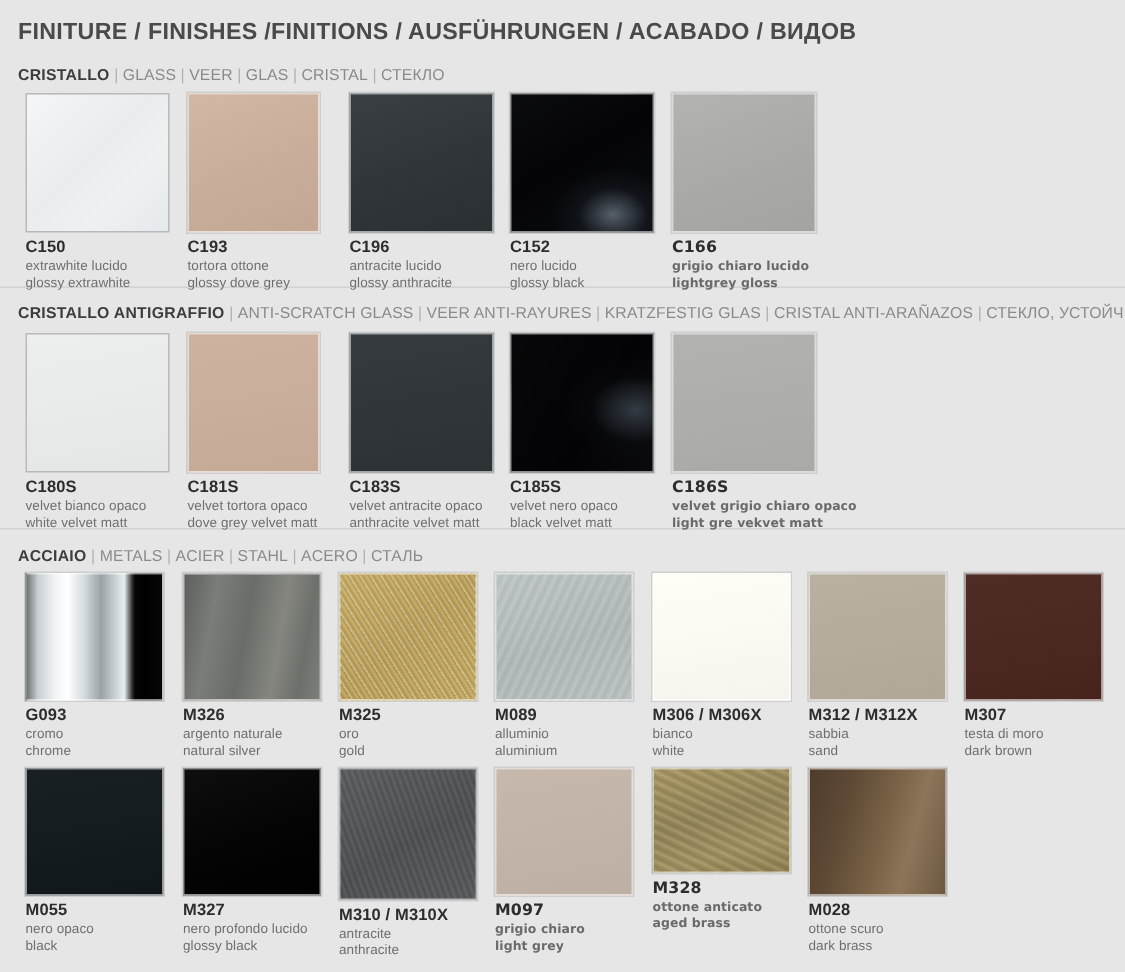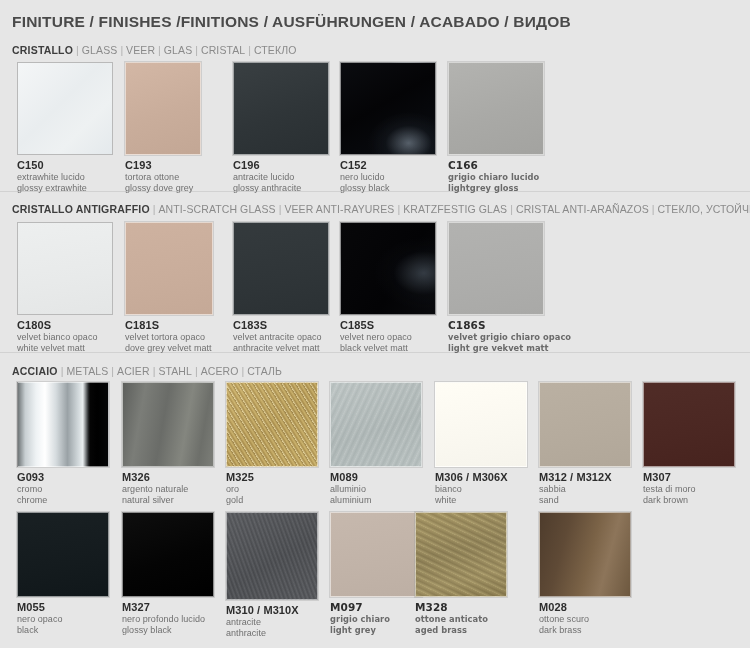--- a/index.html
+++ b/index.html
@@ -68,21 +68,21 @@
       <div class="section-head" style="top: 44px;"><span class="sh-main">CRISTALLO</span><span class="sh-sep">|</span><span class="sh-alt">GLASS</span><span class="sh-sep">|</span><span class="sh-alt">VEER</span><span class="sh-sep">|</span><span class="sh-alt">GLAS</span><span class="sh-sep">|</span><span class="sh-alt">CRISTAL</span><span class="sh-sep">|</span><span class="sh-alt">СТЕКЛО</span></div>
       <div class="divider" style="top: 191px;"></div>
       <div class="swatch" style="left: 17px; top: 62px; width: 96px; height: 93px;">
         <div class="chip outline" style="background: linear-gradient(135deg, rgb(244, 246, 247) 0%, rgb(233, 237, 239) 45%, rgb(238, 241, 242) 70%, rgb(228, 233, 236) 100%);"></div>
         <div class="cap">
           <span class="code">C150</span>
           <span class="d1">extrawhite lucido</span>
           <span class="d2">glossy extrawhite</span>
         </div>
       </div>
-      <div class="swatch" style="left: 125px; top: 62px; width: 76px; height: 93px;">
+      <div class="swatch" style="left: 125px; top: 62px; width: 88px; height: 93px;">
         <div class="chip" style="background: linear-gradient(160deg, rgb(211, 183, 165) 0%, rgb(201, 173, 155) 55%, rgb(195, 167, 149) 100%);"></div>
         <div class="cap">
           <span class="code">C193</span>
           <span class="d1">tortora ottone</span>
           <span class="d2">glossy dove grey</span>
         </div>
       </div>
       <div class="swatch" style="left: 233px; top: 62px; width: 96px; height: 93px;">
         <div class="chip" style="background: linear-gradient(160deg, rgb(57, 63, 66) 0%, rgb(47, 53, 56) 55%, rgb(41, 47, 50) 100%);"></div>
         <div class="cap">
@@ -231,21 +231,21 @@
         </div>
       </div>
       <div class="swatch" style="left: 330px; top: 512px; width: 92px; height: 85px;">
         <div class="chip" style="background: linear-gradient(170deg, rgb(198, 184, 173) 0%, rgb(193, 179, 168) 60%, rgb(189, 175, 164) 100%);"></div>
         <div class="cap alt">
           <span class="code">M097</span>
           <span class="d1">grigio chiaro</span>
           <span class="d2">light grey</span>
         </div>
       </div>
-      <div class="swatch" style="left: 415px; top: 512px; width: 92px; height: 85px;">
+      <div class="swatch" style="left: 435px; top: 512px; width: 92px; height: 70px;">
         <div class="chip" style="background: repeating-linear-gradient(25deg, rgba(225, 210, 150, 0.3) 0px, rgba(110, 95, 55, 0.28) 3px, rgba(190, 172, 115, 0.22) 6px), linear-gradient(165deg, rgb(167, 151, 103) 0%, rgb(142, 129, 89) 45%, rgb(157, 143, 99) 75%, rgb(135, 121, 79) 100%);"></div>
         <div class="cap alt">
           <span class="code">M328</span>
           <span class="d1">ottone anticato</span>
           <span class="d2">aged brass</span>
         </div>
       </div>
       <div class="swatch" style="left: 539px; top: 512px; width: 92px; height: 85px;">
         <div class="chip" style="background: linear-gradient(105deg, rgb(78, 60, 44) 0%, rgb(95, 74, 54) 28%, rgb(123, 99, 71) 55%, rgb(141, 117, 90) 72%, rgb(109, 88, 63) 100%);"></div>
         <div class="cap">

